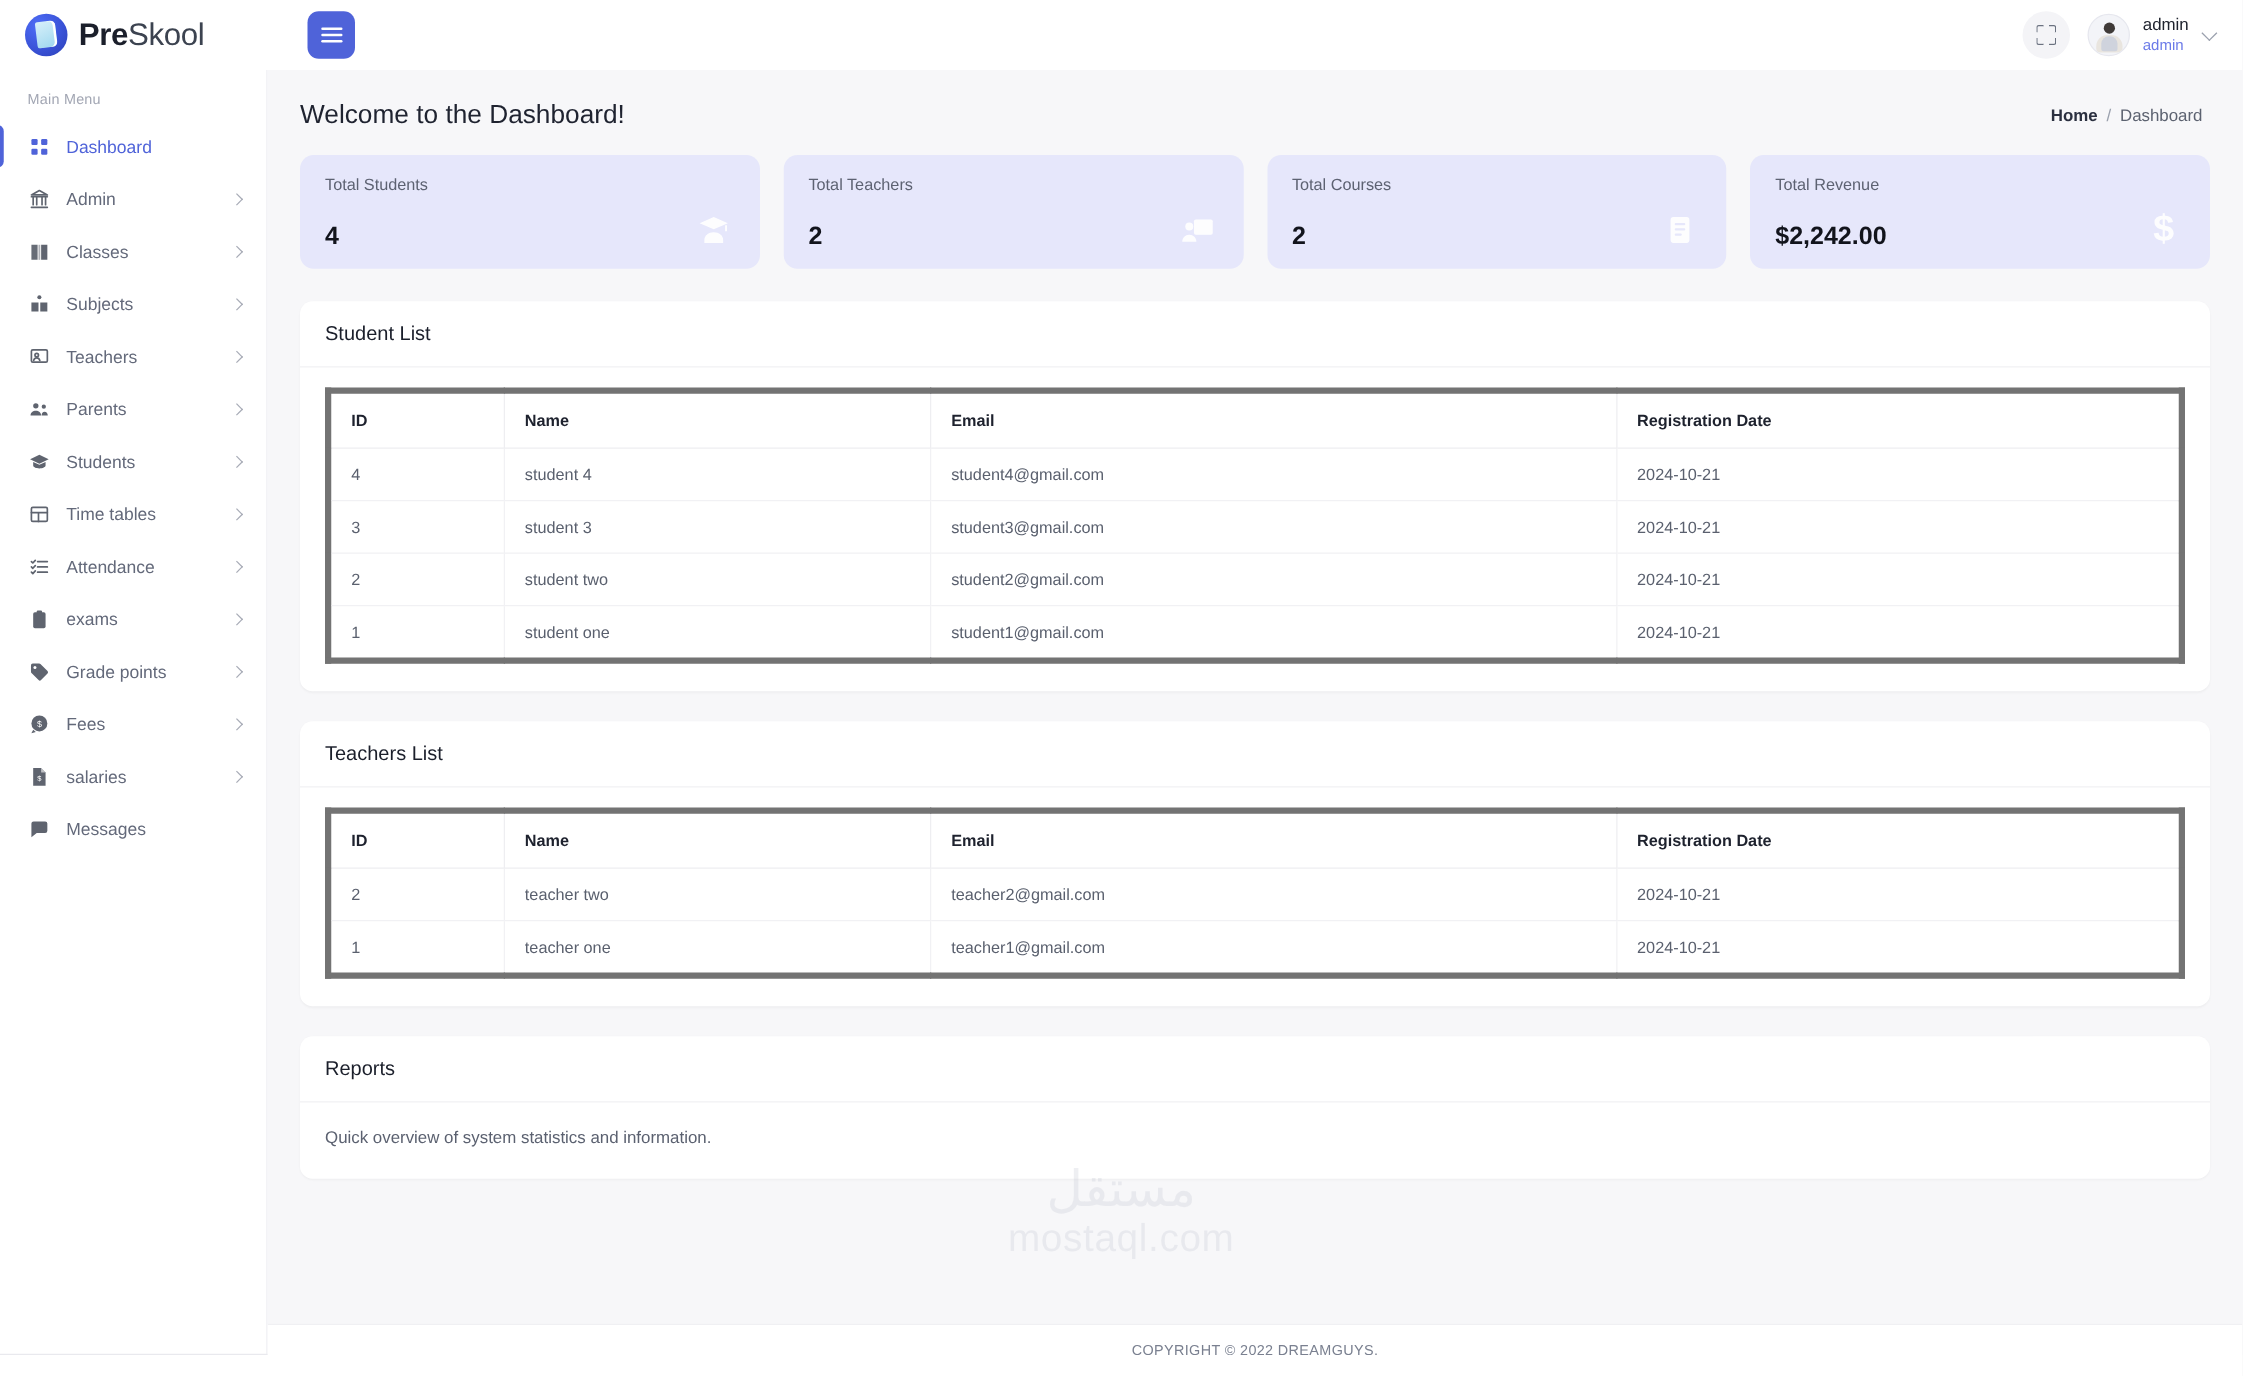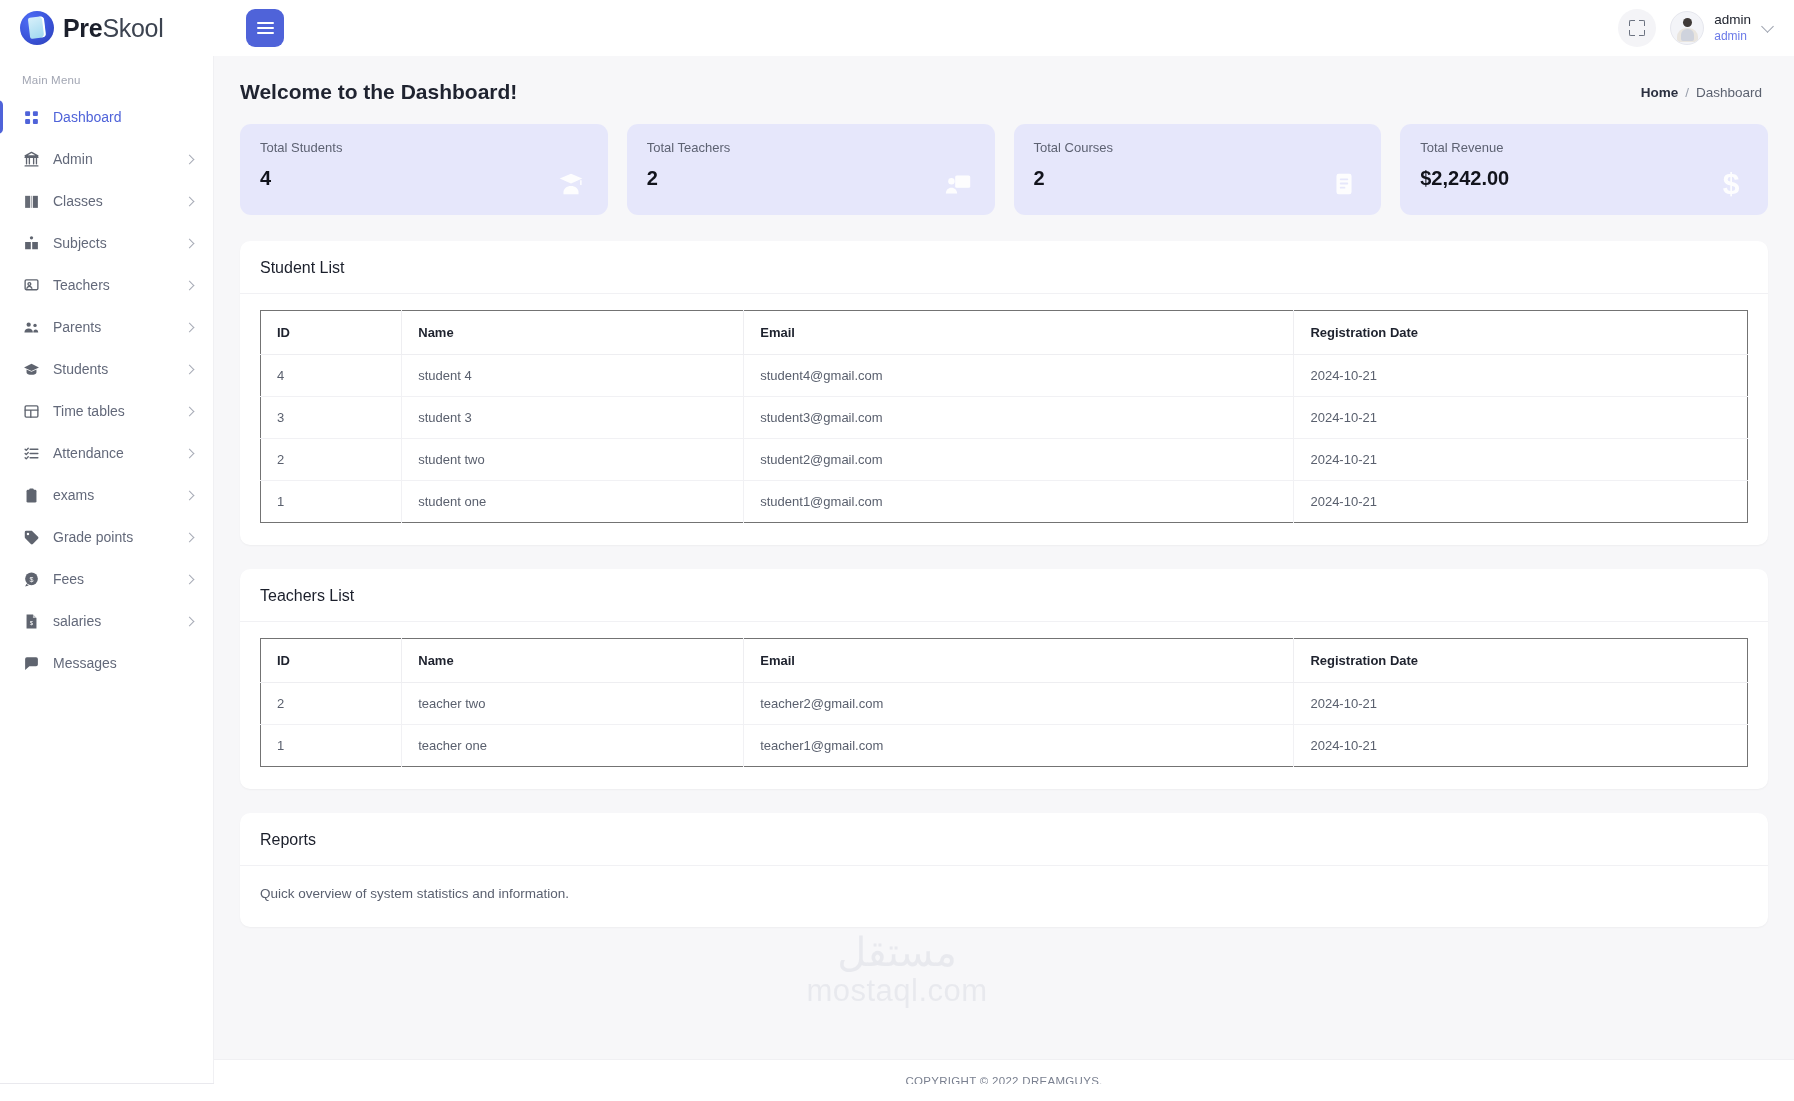--- a/index.html
+++ b/index.html
@@ -108,34 +108,34 @@
   .main {
     flex: 1 1 auto; min-width: 0; background: #f7f7f9;
     display: flex; flex-direction: column; overflow: hidden; position: relative;
   }
   .main-inner { flex: 1 1 auto; overflow: hidden; padding: 0 26px; }
 
   .page-head {
     display: flex; align-items: center; justify-content: space-between;
     padding: 24px 6px 20px 0;
   }
-  .page-title { font-size: 21px; font-weight: 700; color: #1f2330; }
+  .page-title { font-size: 21px; font-weight: 400; color: #1f2330; }
   .breadcrumb { font-size: 13.5px; color: #454b59; display: flex; gap: 7px; }
   .breadcrumb .crumb-home { color: #2b3040; font-weight: 700; cursor: pointer; }
   .breadcrumb .crumb-sep { color: #9aa0ad; }
   .breadcrumb .crumb-current { color: #5c6270; }
 
   
   .stats { display: flex; gap: 19px; margin-bottom: 26px; }
   .stat-card {
     flex: 1 1 0; height: 91px; border-radius: 11px; background: #e6e7fb;
     padding: 16px 20px; display: flex; align-items: flex-start; justify-content: space-between;
     position: relative; overflow: hidden;
   }
-  .stat-left { display: flex; flex-direction: column; gap: 12px; }
+  .stat-left { display: flex; flex-direction: column; gap: 23px; }
   .stat-label { font-size: 13px; color: #5d6272; }
   .stat-value { font-size: 20px; font-weight: 700; color: #12141c; }
   .stat-icon {
     position: absolute; right: 22px; bottom: 16px; width: 30px; height: 30px;
     color: #ffffff; opacity: .95;
   }
   .stat-icon svg { display: block; width: 30px; height: 30px; }
   .stat-icon.dollar { font-size: 30px; line-height: 30px; font-weight: 700; text-align: center; color:#fff; }
 
   
@@ -144,21 +144,21 @@
     box-shadow: 0 1px 2px rgba(17,20,35,.04);
   }
   .panel-head {
     padding: 18px 20px 16px 20px; border-bottom: 1px solid #f1f1f4;
   }
   .panel-title { font-size: 16px; font-weight: 400; color: #1b1f2b; }
   .panel-body { padding: 16px 20px 22px 20px; }
   .panel-body.note { padding: 20px 20px 26px 20px; }
   .note-text { font-size: 13.5px; color: #5b6170; }
 
-  table.dt { width: 100%; border-collapse: collapse; border: 1px solid #737373; }
+  table.dt { width: 100%; border-collapse: collapse; border: 5px solid #737373; }
   table.dt th {
     text-align: left; font-size: 13px; font-weight: 700; color: #1e222e;
     padding: 14px 16px; border-bottom: 1px solid #eeeef1; border-right: 1px solid #eeeef1;
     background: #ffffff; white-space: nowrap;
   }
   table.dt th:last-child { border-right: none; }
   table.dt td {
     font-size: 13px; color: #5a606e; padding: 13px 16px;
     border-bottom: 1px solid #f1f1f4; border-right: 1px solid #f1f1f4; white-space: nowrap;
   }

